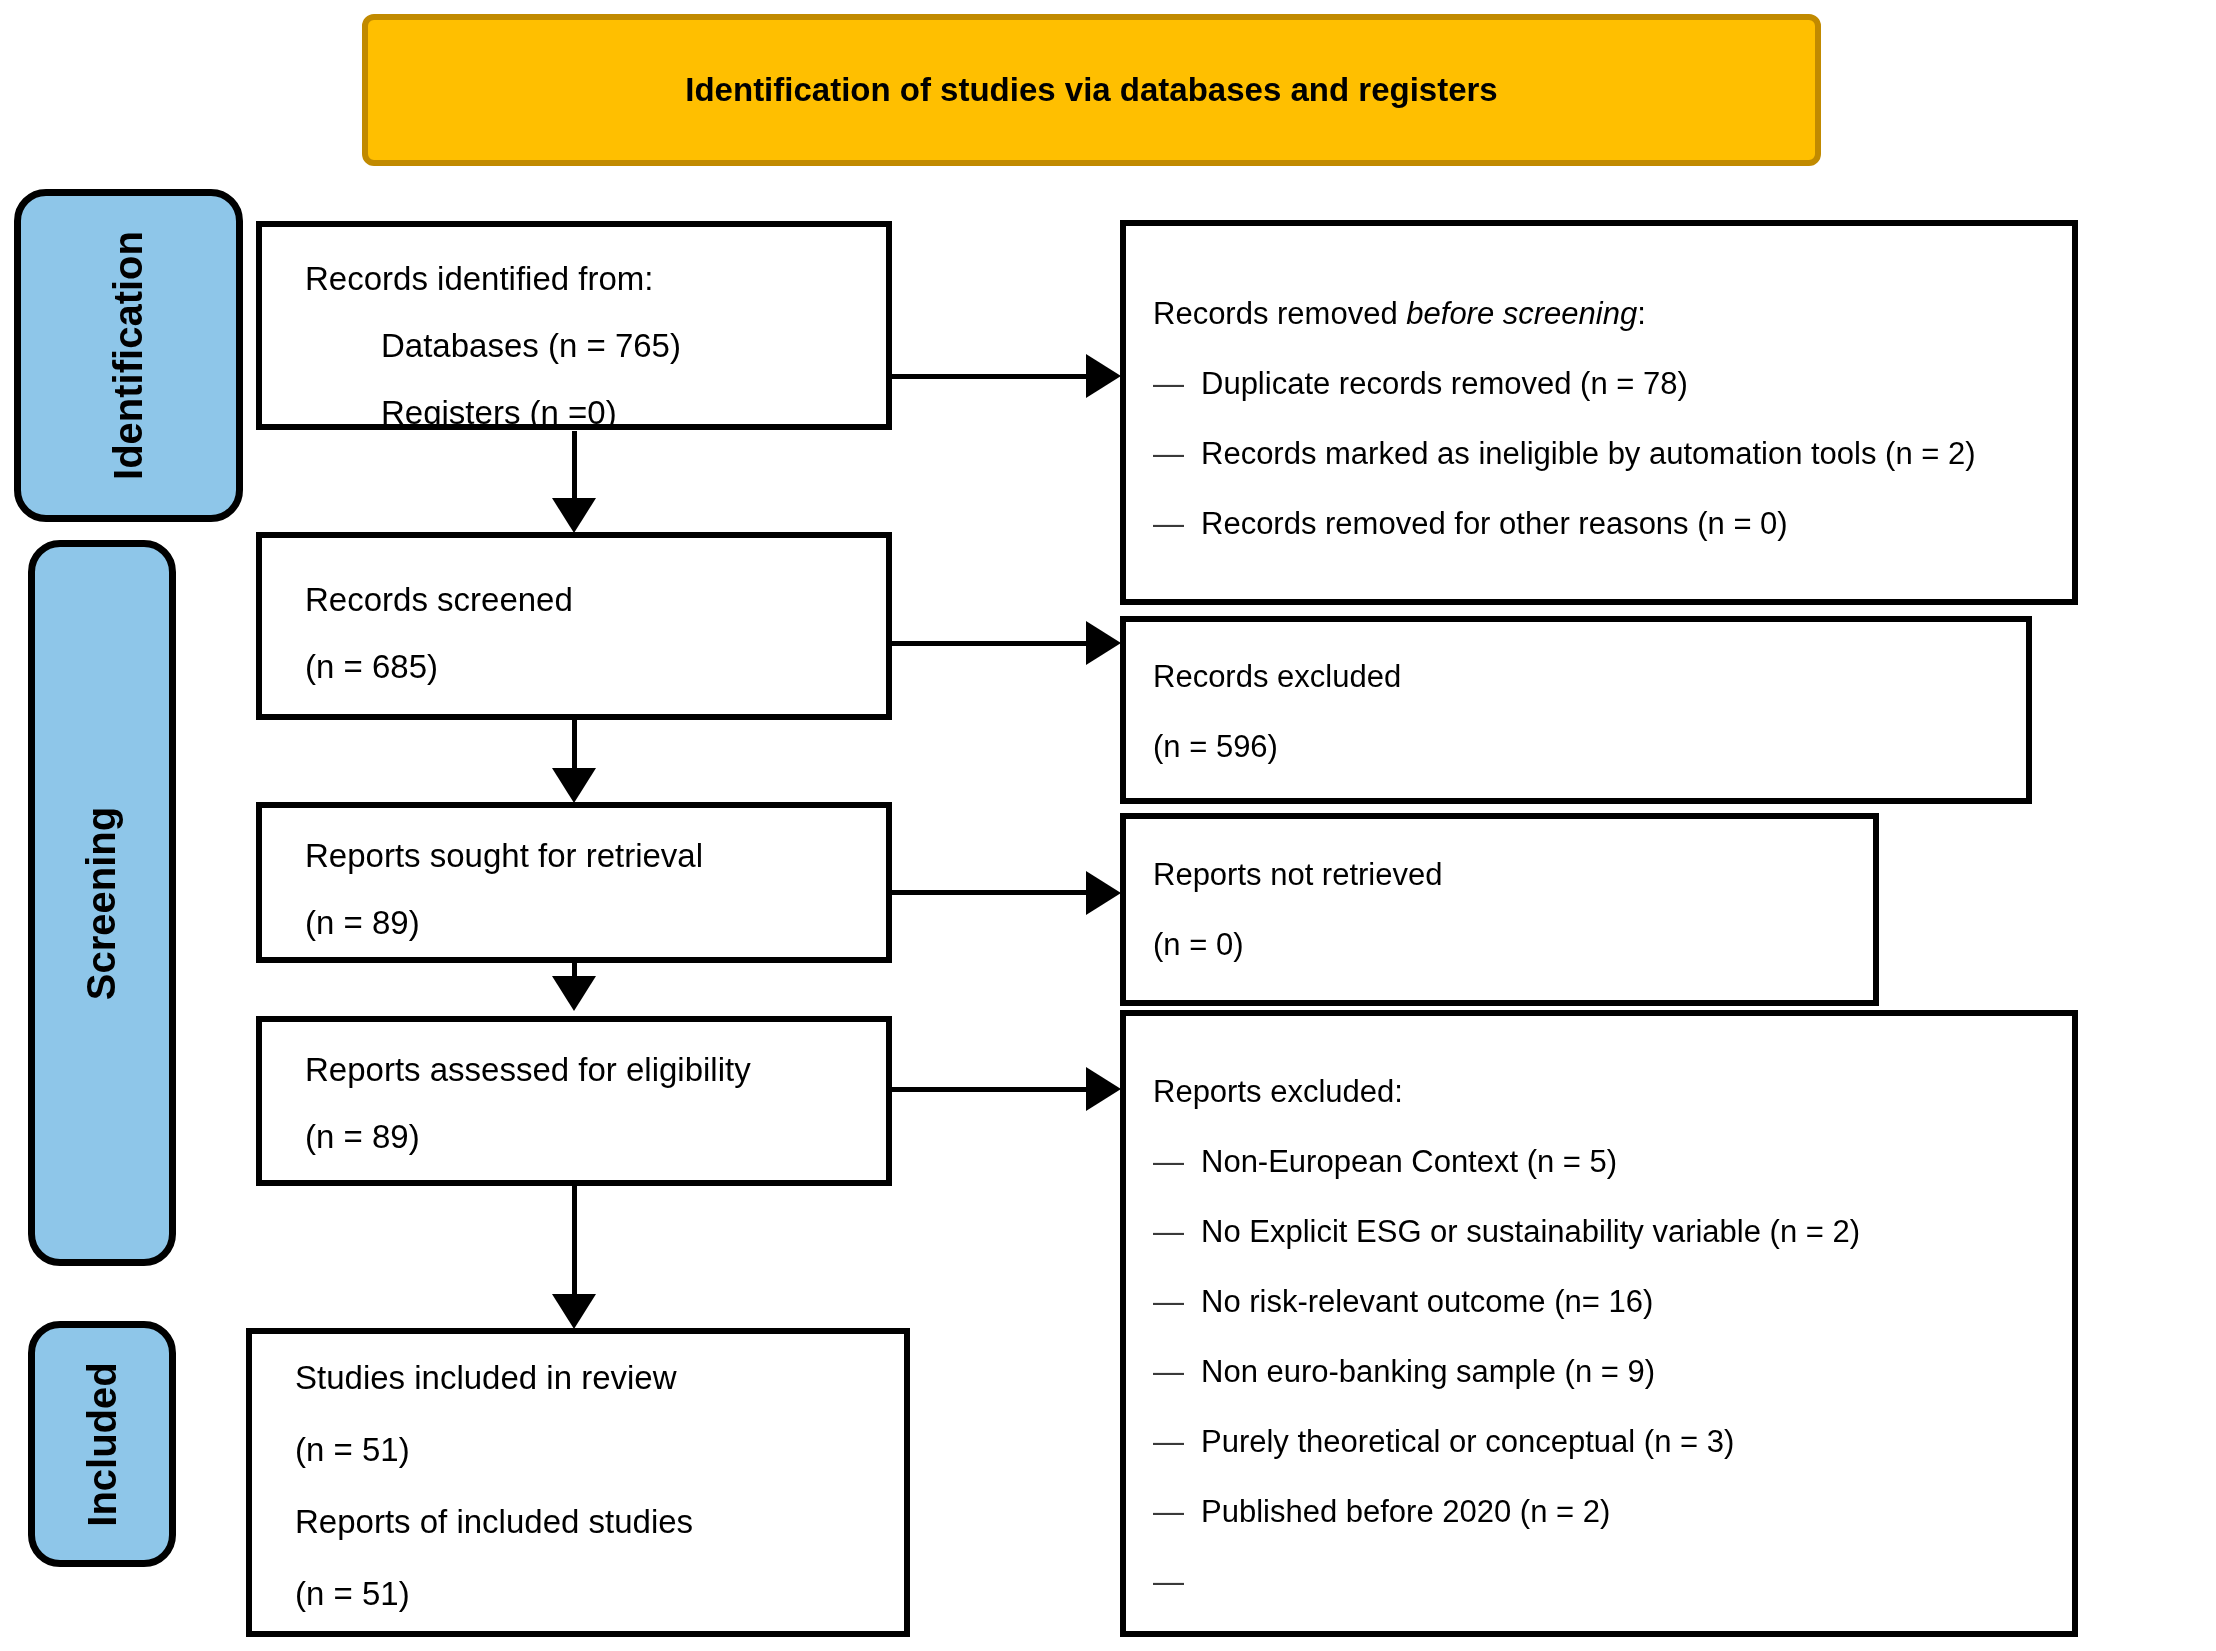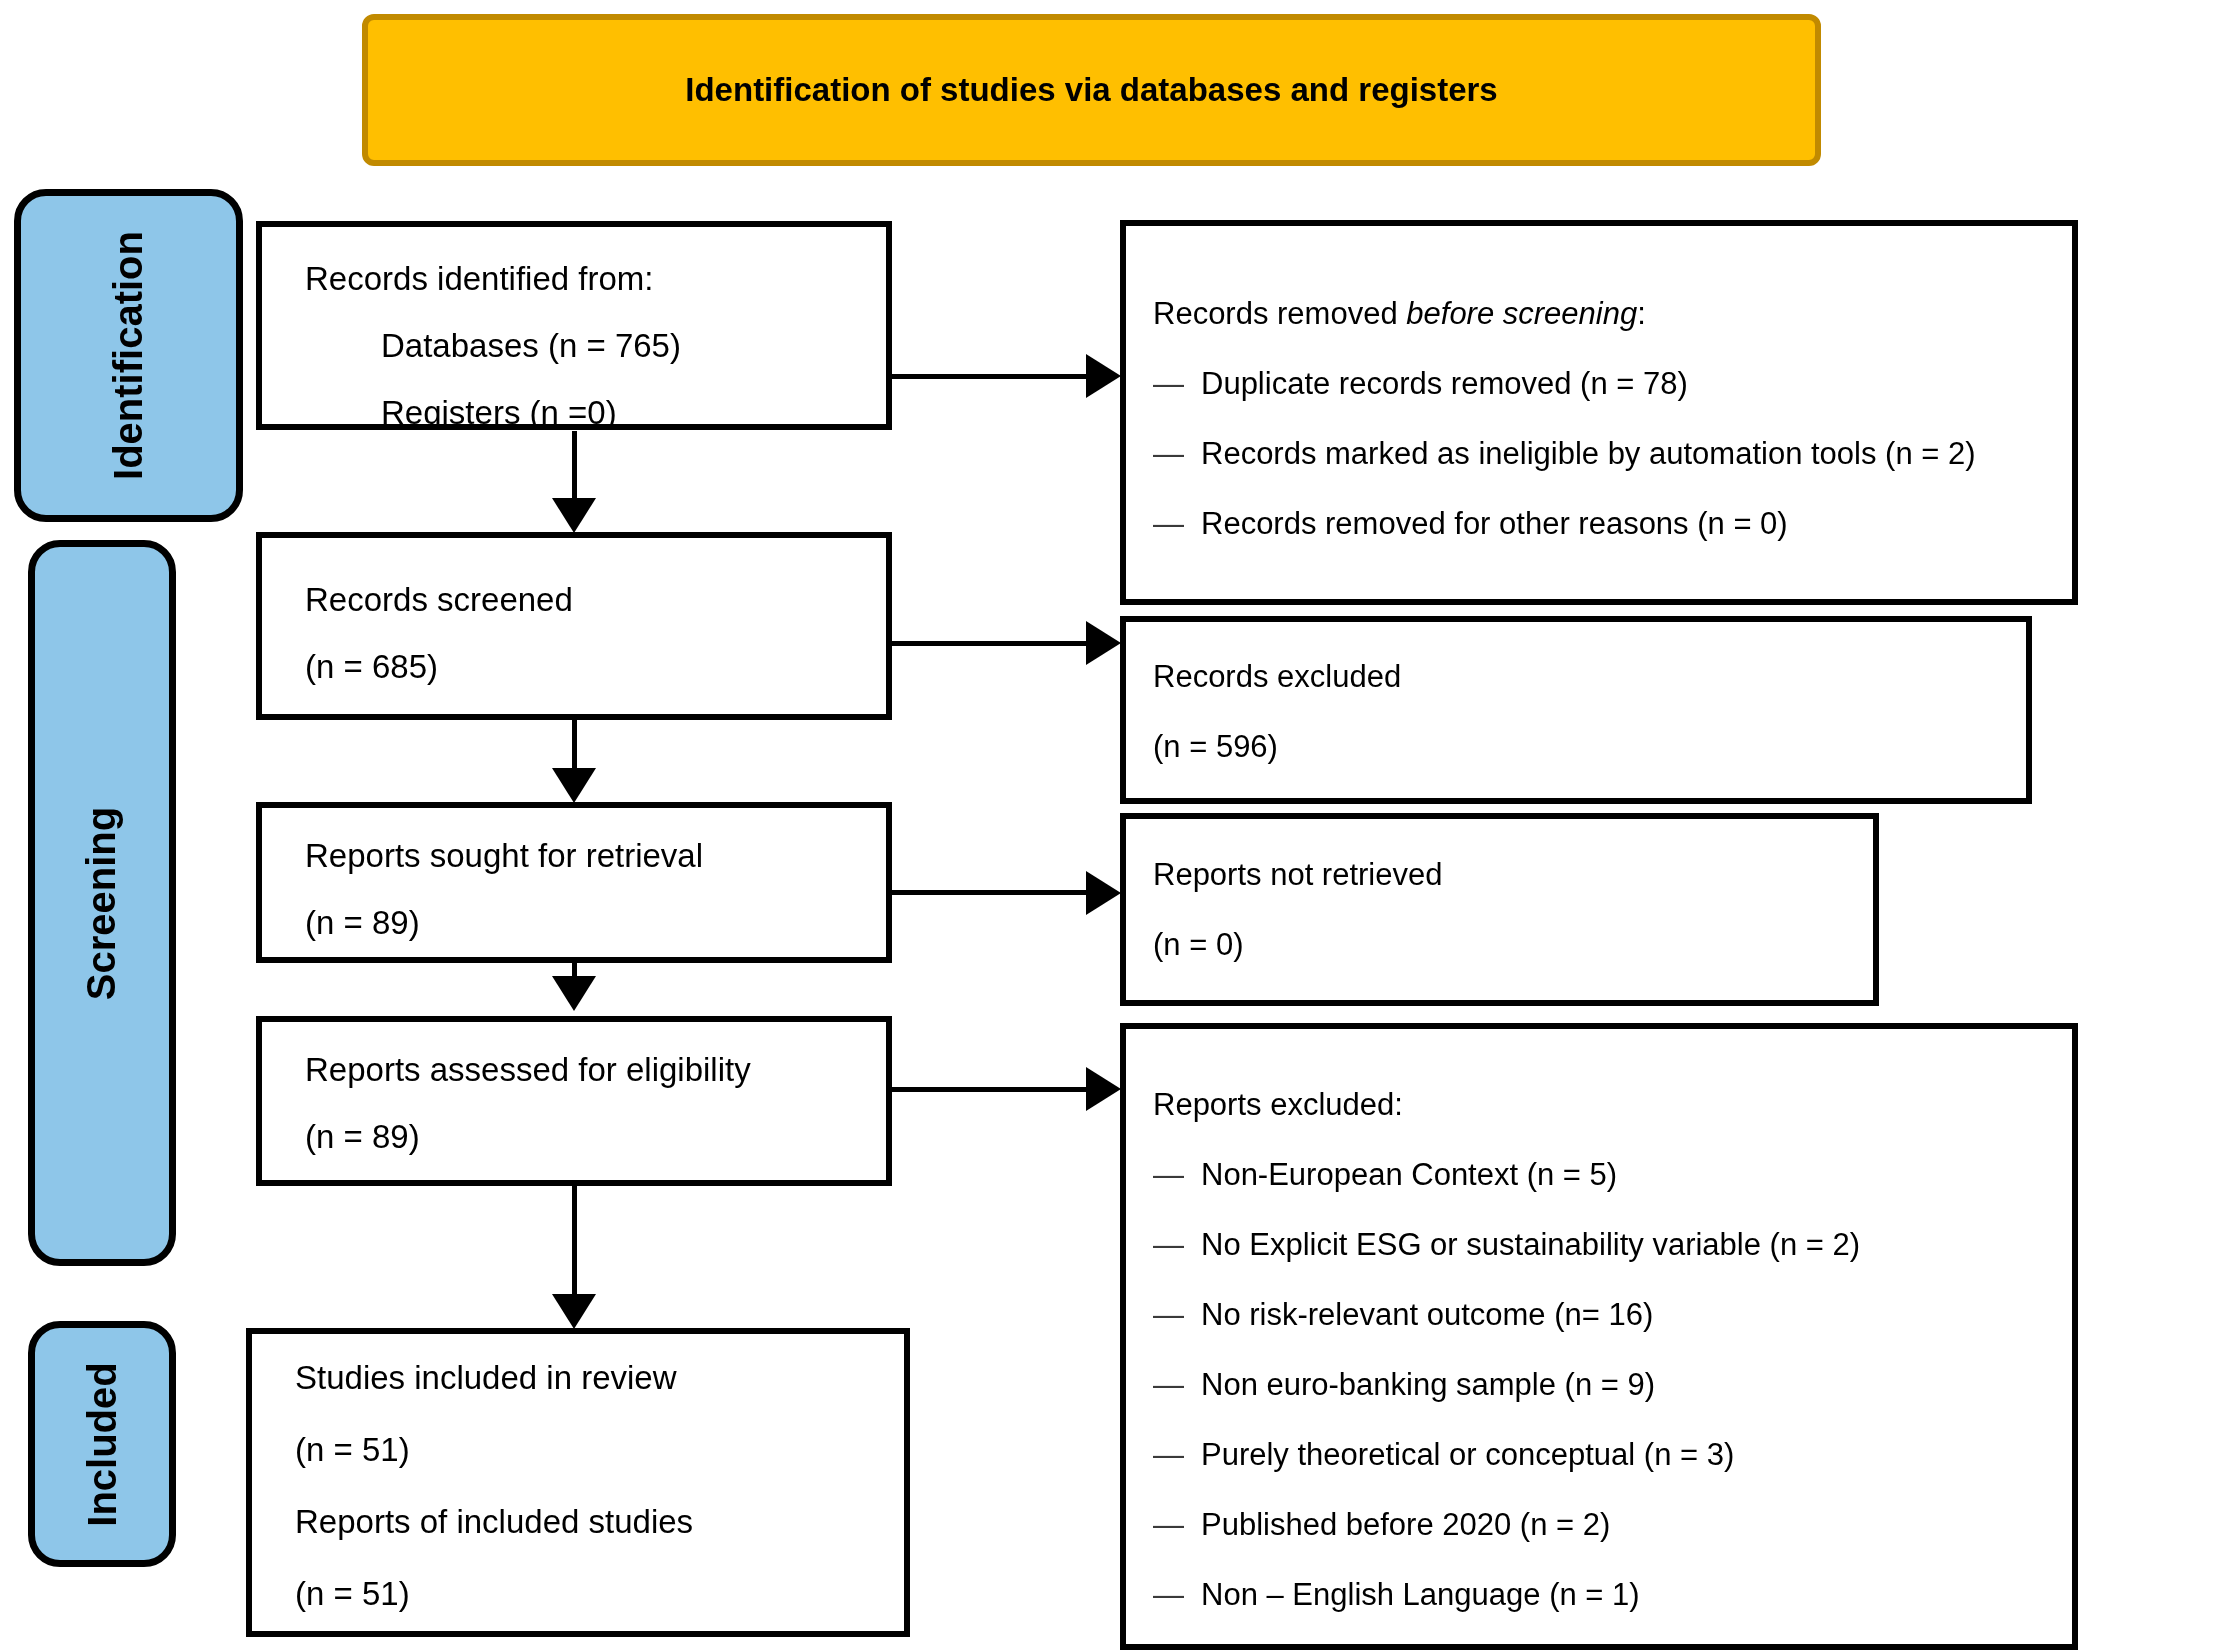--- a/index.html
+++ b/index.html
@@ -116,21 +116,21 @@
   <div class="box right-box" style="left:1120px;top:616px;width:912px;height:188px;padding-top:20px;">
     <div class="line">Records excluded</div>
     <div class="line">(n = 596)</div>
   </div>
 
   <div class="box right-box" style="left:1120px;top:813px;width:759px;height:193px;padding-top:21px;">
     <div class="line">Reports not retrieved</div>
     <div class="line">(n = 0)</div>
   </div>
 
-  <div class="box right-box" style="left:1120px;top:1010px;width:958px;height:627px;padding-top:41px;margin-top:13px;">
+  <div class="box right-box" style="left:1120px;top:1010px;width:958px;height:627px;padding-top:41px;">
     <div class="line">Reports excluded:</div>
     <div class="li">
       <span class="dash">—</span>
       <span>Non-European Context (n = 5)</span>
     </div>
     <div class="li">
       <span class="dash">—</span>
       <span>No Explicit ESG or sustainability variable (n = 2)</span>
     </div>
     <div class="li">
@@ -144,21 +144,20 @@
     <div class="li">
       <span class="dash">—</span>
       <span>Purely theoretical or conceptual (n = 3)</span>
     </div>
     <div class="li">
       <span class="dash">—</span>
       <span>Published before 2020 (n = 2)</span>
     </div>
     <div class="li">
       <span class="dash">—</span>
-      <span>Non – English Language (n = 1)</span>
     </div>
   </div>
 
   <div class="stem-v" style="left:572px;top:431px;height:68px;"></div>
   <div class="head-down" style="left:552px;top:498px;"></div>
 
   <div class="stem-v" style="left:572px;top:720px;height:51px;"></div>
   <div class="head-down" style="left:552px;top:768px;"></div>
 
   <div class="stem-v" style="left:572px;top:963px;height:16px;"></div>

